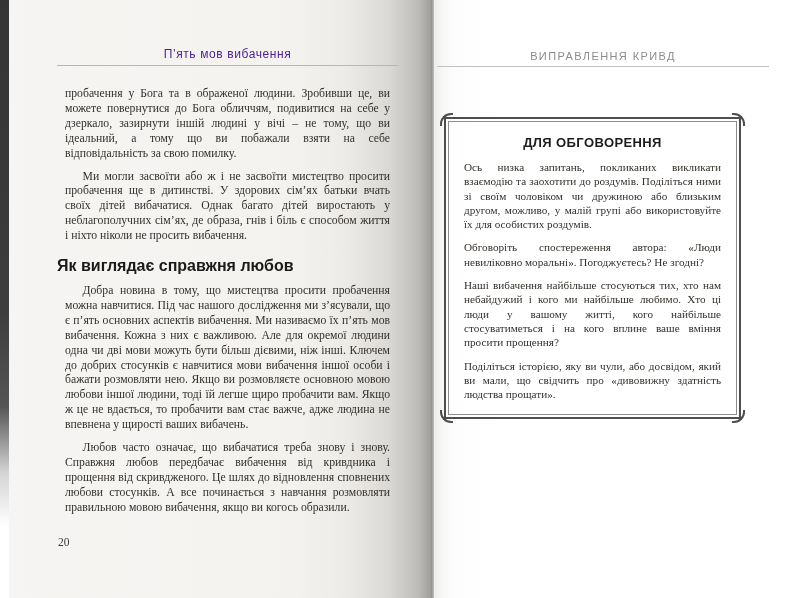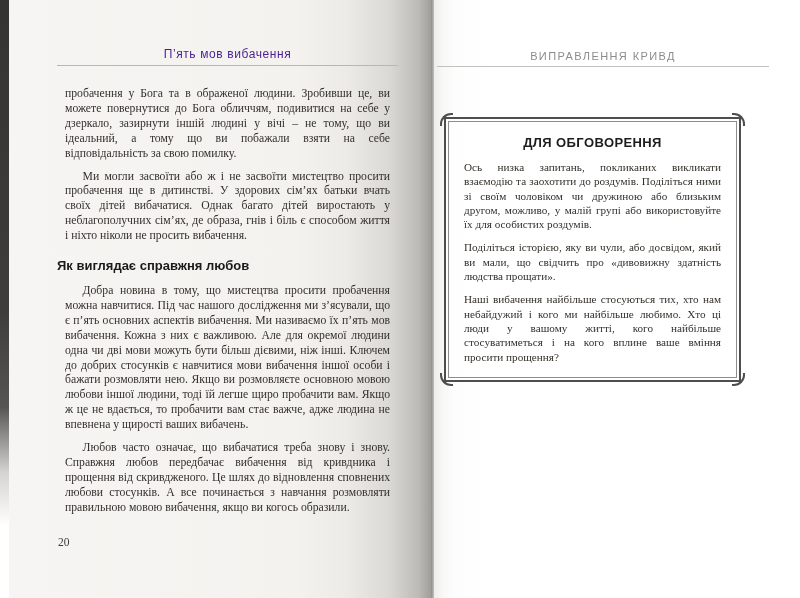--- a/index.html
+++ b/index.html
@@ -38,21 +38,21 @@
   }
   .lp-rule { position:absolute; left:57px; top:65px; width:341px; border-top:1px solid #b9b7b4; }
   .lp-body {
     position:absolute; left:57px; top:79px; width:341px;
     font-size:11.7px; line-height:14.9px; color:#34302b; text-align:justify;
   }
   .lp-body p { margin:8px; text-indent:1.5em; }
   .lp-intro p:first-child { text-indent:0; }
   .lp-heading {
     margin:15px 0 10px 0; font-family:"Liberation Sans", sans-serif;
-    font-size:13px; font-weight:700; color:#1a1a1a; text-align:left; text-indent:0;
+    font-size:16px; font-weight:700; color:#1a1a1a; text-align:left; text-indent:0;
   }
   .lp-pagenum { position:absolute; left:58px; top:536px; font-size:11.5px; color:#3c3c3c; }
 
   
   .rp-running-header {
     position:absolute; left:437px; top:50px; width:332px; text-align:center;
     font-family:"Liberation Sans", sans-serif; font-size:11px;
     color:#8c8c8c; letter-spacing:1.4px;
   }
   .rp-rule { position:absolute; left:437px; top:66px; width:332px; border-top:1px solid #c3c1be; }
@@ -109,18 +109,19 @@
 
   <div class="disc-box">
     <span class="corner tl"></span>
     <span class="corner tr"></span>
     <span class="corner bl"></span>
     <span class="corner br"></span>
     <div class="disc-box-inner">
       <div class="disc-title">ДЛЯ ОБГОВОРЕННЯ</div>
       <div class="disc-paragraphs">
           <p>Ось низка запитань, покликаних викликати взаємодію та заохотити до роздумів. Поділіться ними зі своїм чоловіком чи дружиною або близьким другом, можливо, у малій групі або використовуйте їх для особистих роздумів.</p>
+          <p>Обговоріть спостереження автора: «Люди невиліковно моральні». Погоджуєтесь? Не згодні?</p>
+          <p>Наші вибачення найбільше стосуються тих, хто нам небайдужий і кого ми найбільше любимо. Хто ці люди у вашому житті, кого найбільше стосуватиметься і на кого вплине ваше вміння просити прощення?</p>
           <p>Поділіться історією, яку ви чули, або досвідом, який ви мали, що свідчить про «дивовижну здатність людства прощати».</p>
-          <p>Наші вибачення найбільше стосуються тих, хто нам небайдужий і кого ми найбільше любимо. Хто ці люди у вашому житті, кого найбільше стосуватиметься і на кого вплине ваше вміння просити прощення?</p>
         </div>
     </div>
   </div>
 </div>
 
 </body></html>

